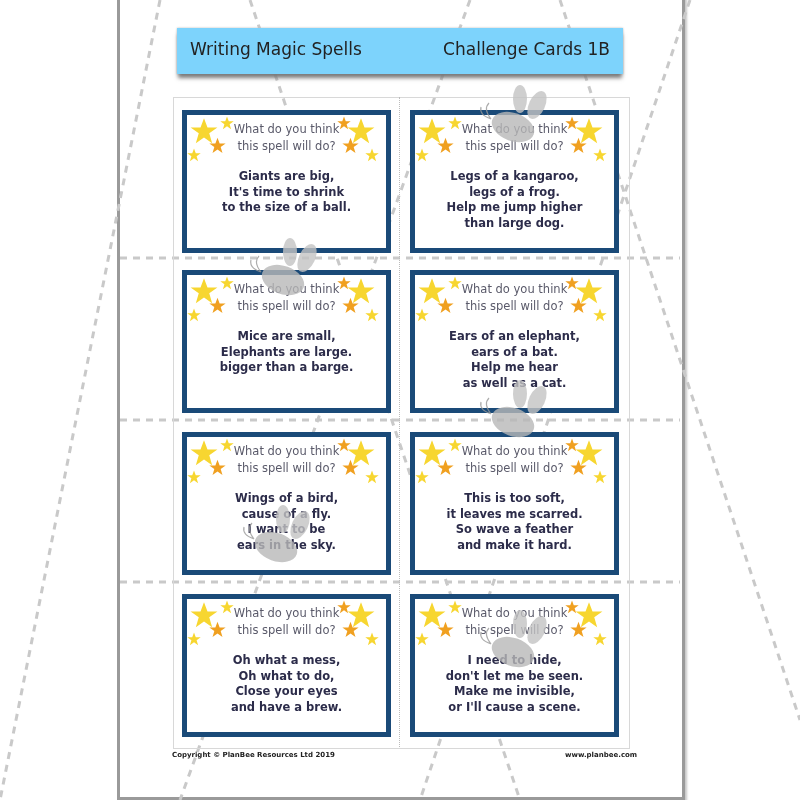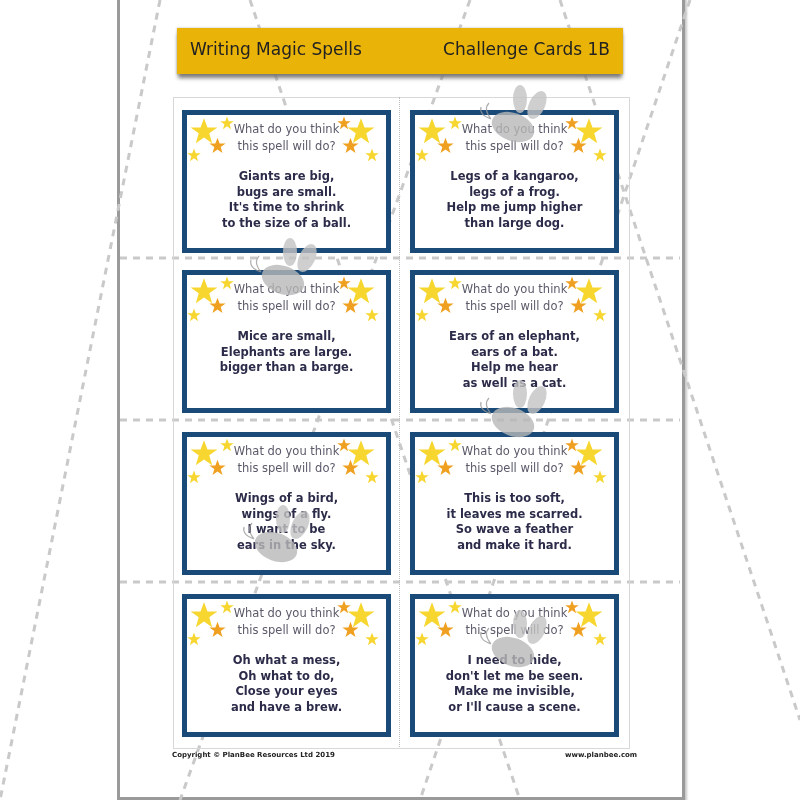--- a/index.html
+++ b/index.html
@@ -1,21 +1,21 @@
 <!DOCTYPE html>
 <html><head>
 <meta charset="utf-8">
 <style>
   html, body { margin:0; padding:0; }
   body { width:800px; height:800px; background:#ffffff; position:relative; overflow:hidden;
          font-family:"DejaVu Sans", sans-serif; }
   .page { position:absolute; left:117px; top:-4px; width:562px; height:798px;
           border:3px solid #9a9a9a; background:#fff; box-shadow: 2px 2px 2px #c8c8c8; }
   .bg-lines { position:absolute; left:0; top:0; width:800px; height:800px; pointer-events:none; }
-  .header { position:absolute; left:177px; top:28px; width:446px; height:46px; background:#eab308;
+  .header { position:absolute; left:177px; top:28px; width:446px; height:46px; background:#7dd3fc;
             box-shadow: 0 5px 4px -1px #7a7a7a, 0 0 2px #bbb; }
   .header .title-left { position:absolute; left:13px; top:11px; font-size:17px; color:#222; }
   .header .title-right { position:absolute; right:13px; top:11px; font-size:17px; color:#222;text-align:center; }
   .sheet { position:absolute; left:173px; top:97px; width:455px; height:650px; border:1px solid #d8d8d8; }
   .sheet-v { position:absolute; left:399px; top:97px; width:0; height:650px; border-left:1px dotted #bbb; }
   .card { position:absolute; width:199px; height:133px; border:5px solid #1a4a78; background:#fff; }
   .card .q { position:absolute; left:0; right:0; top:6px; text-align:center; font-size:11.5px; line-height:17px; color:#5a5a6a; }
   .card .poem { position:absolute; left:0; right:0; top:54px; text-align:center; font-size:11.5px; font-weight:bold; line-height:15.5px; color:#2c2c4a; }
   .star { position:absolute; }
   .footer-left { position:absolute; left:172px; top:751px; font-size:7px; font-weight:bold; color:#222; }
@@ -73,21 +73,20 @@
         </svg></span>
       <span class="star" style="left: 178px; top: 32px;"><svg width="14" height="14" viewBox="0 0 24 24">
           <polygon points="12,1 15,9 23.5,9 16.5,14 19,22.5 12,17.5 5,22.5 7.5,14 0.5,9 9,9" fill="#f7d630"></polygon>
         </svg></span>
       <div class="q">
         <div>What do you think</div>
         <div>this spell will do?</div>
       </div>
       <div class="poem">
         <div>Giants are big,</div>
-        <div>bugs are small.</div>
         <div>It's time to shrink</div>
         <div>to the size of a ball.</div>
       </div>
     </div>
     <div class="card" style="left: 410px; top: 110px;">
       <span class="star" style="left: 3px; top: 2px;"><svg width="28" height="28" viewBox="0 0 24 24">
           <polygon points="12,1 15,9 23.5,9 16.5,14 19,22.5 12,17.5 5,22.5 7.5,14 0.5,9 9,9" fill="#f7d630"></polygon>
         </svg></span>
       <span class="star" style="left: 33px; top: 0px;"><svg width="14" height="14" viewBox="0 0 24 24">
           <polygon points="12,1 15,9 23.5,9 16.5,14 19,22.5 12,17.5 5,22.5 7.5,14 0.5,9 9,9" fill="#f7d630"></polygon>
@@ -216,21 +215,21 @@
         </svg></span>
       <span class="star" style="left: 178px; top: 32px;"><svg width="14" height="14" viewBox="0 0 24 24">
           <polygon points="12,1 15,9 23.5,9 16.5,14 19,22.5 12,17.5 5,22.5 7.5,14 0.5,9 9,9" fill="#f7d630"></polygon>
         </svg></span>
       <div class="q">
         <div>What do you think</div>
         <div>this spell will do?</div>
       </div>
       <div class="poem">
         <div>Wings of a bird,</div>
-        <div>wings of a fly.</div>
+        <div>cause of a fly.</div>
         <div>I want to be</div>
         <div>ears in the sky.</div>
       </div>
     </div>
     <div class="card" style="left: 410px; top: 432px;">
       <span class="star" style="left: 3px; top: 2px;"><svg width="28" height="28" viewBox="0 0 24 24">
           <polygon points="12,1 15,9 23.5,9 16.5,14 19,22.5 12,17.5 5,22.5 7.5,14 0.5,9 9,9" fill="#f7d630"></polygon>
         </svg></span>
       <span class="star" style="left: 33px; top: 0px;"><svg width="14" height="14" viewBox="0 0 24 24">
           <polygon points="12,1 15,9 23.5,9 16.5,14 19,22.5 12,17.5 5,22.5 7.5,14 0.5,9 9,9" fill="#f7d630"></polygon>

